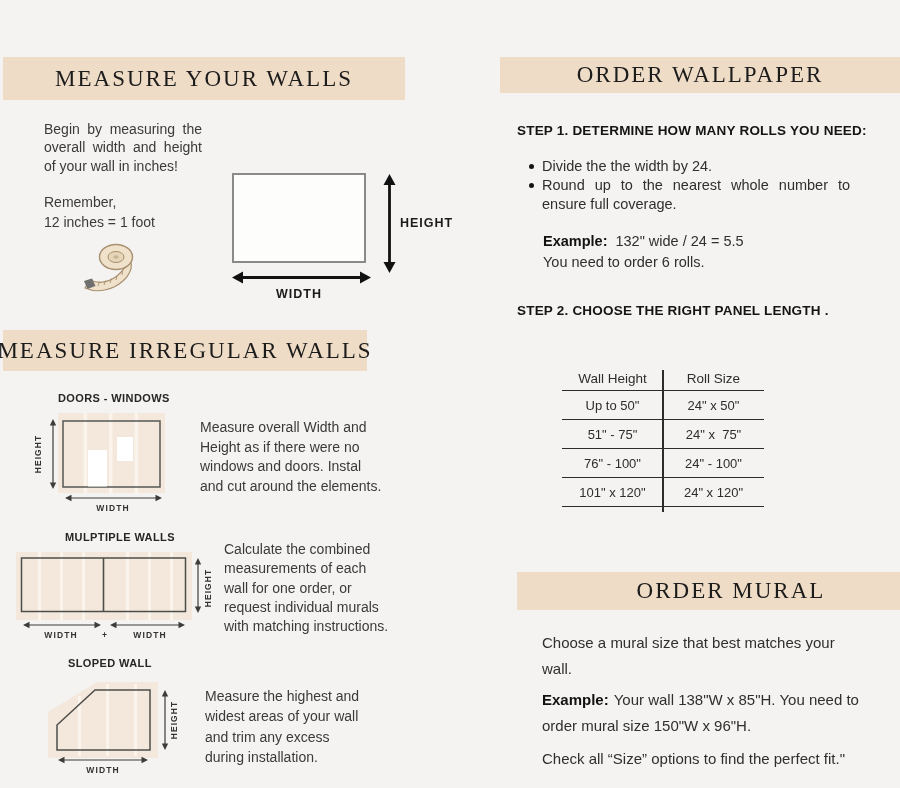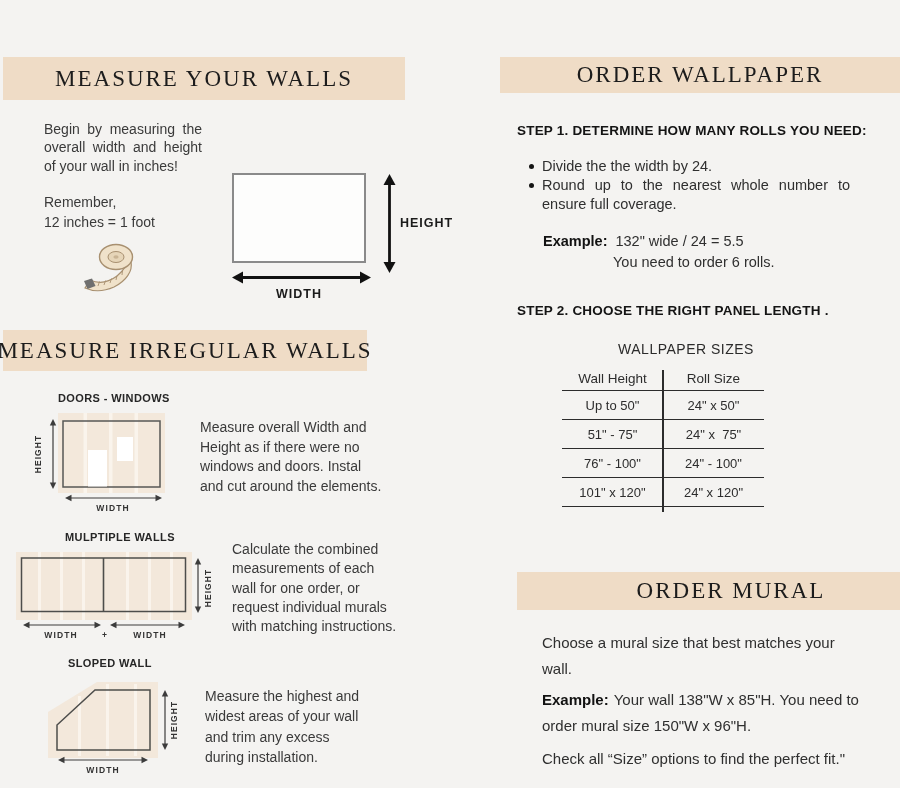--- a/index.html
+++ b/index.html
@@ -27,21 +27,21 @@
   
   .bullets{position:absolute;left:528px;top:157px;width:348px;font-size:14.5px;line-height:1.32;color:#2f2f2f;}
   .bullet{position:relative;padding-left:14px;}
   .bullet .dot{position:absolute;left:1px;top:7px;width:5px;height:5px;border-radius:50%;background:#141414;}
   .bullet .btext{display:block;}
   .bullet.b2 .btext{width:308px;text-align:justify;}
   
   .example1{position:absolute;left:543px;top:231px;font-size:14.5px;line-height:1.45;color:#2f2f2f;}
   .ex-row{display:flex;gap:8px;}
   .ex-row b{color:#121212;}
-  .ex-row2{margin-left:70px;}
+  .ex-row2{}
   
   .wtable{position:absolute;left:562px;top:366px;width:202px;color:#2d2d2d;}
   .t-head{display:flex;height:24px;align-items:center;border-bottom:1.6px solid #2c2c2c;font-size:13.5px;}
   .t-row{display:flex;height:28px;align-items:center;border-bottom:1.6px solid #2c2c2c;font-size:13px;}
   .t-cell{flex:1;text-align:center;white-space:pre;}
   .t-divider{position:absolute;left:100px;top:4px;width:1.6px;height:142px;background:#2c2c2c;}
   .table-title{position:absolute;left:585px;top:341px;width:202px;text-align:center;font-size:14px;letter-spacing:.5px;color:#2b2b2b;}
   
   .mural-p{position:absolute;left:542px;font-size:15px;line-height:1.7;color:#2f2f2f;margin:0;}
   .mural-p b{color:#121212;margin-right:5px;}
@@ -138,21 +138,21 @@
     <polygon points="87,77 80.5,73.8 80.5,80.2" fill="#3c3c3c"></polygon>
     <line x1="100" y1="77" x2="167" y2="77" stroke="#3c3c3c" stroke-width="1.2"></line>
     <polygon points="96,77 102.5,73.8 102.5,80.2" fill="#3c3c3c"></polygon>
     <polygon points="171,77 164.5,73.8 164.5,80.2" fill="#3c3c3c"></polygon>
     <text class="svg-dim" x="197" y="40" text-anchor="middle" transform="rotate(-90 197 40)">HEIGHT</text>
     <text class="svg-dim" x="47" y="90" text-anchor="middle">WIDTH</text>
     <text class="svg-dim" x="91" y="90" text-anchor="middle">+</text>
     <text class="svg-dim" x="136" y="90" text-anchor="middle">WIDTH</text>
   </svg>
 
-  <p class="para preline abs" style="left:232px;top:540px;line-height:1.38;">Calculate the combined
+  <p class="para preline abs" style="left:224px;top:540px;line-height:1.38;">Calculate the combined
 measurements of each
 wall for one order, or
 request individual murals
 with matching instructions.</p>
 
   <div class="mini-label abs" style="left:68px;top:657px;">SLOPED WALL</div>
 
   <svg class="abs" style="left:40px;top:672px;" width="158" height="110" viewBox="0 0 158 110">
     <polygon points="8,86 8,40 57,10 118,10 118,86" fill="#f3e8db"></polygon>
     <rect x="38" y="24" width="3" height="60" fill="#faf4ec"></rect>
@@ -194,21 +194,20 @@
   <div class="example1">
     <div class="ex-row">
       <b>Example:</b>
       <span>132" wide / 24 = 5.5</span>
     </div>
     <div class="ex-row2">You need to order 6 rolls.</div>
   </div>
 
   <div class="step-heading abs" style="left:517px;top:303px;">STEP 2. CHOOSE THE RIGHT PANEL LENGTH .</div>
 
-  <div class="table-title">WALLPAPER SIZES</div>
 
   <div class="wtable">
     <div class="t-head">
       <div class="t-cell">Wall Height</div>
       <div class="t-cell">Roll Size</div>
     </div>
     <div class="t-row">
       <div class="t-cell">Up to 50"</div>
       <div class="t-cell">24" x 50"</div>
     </div>

